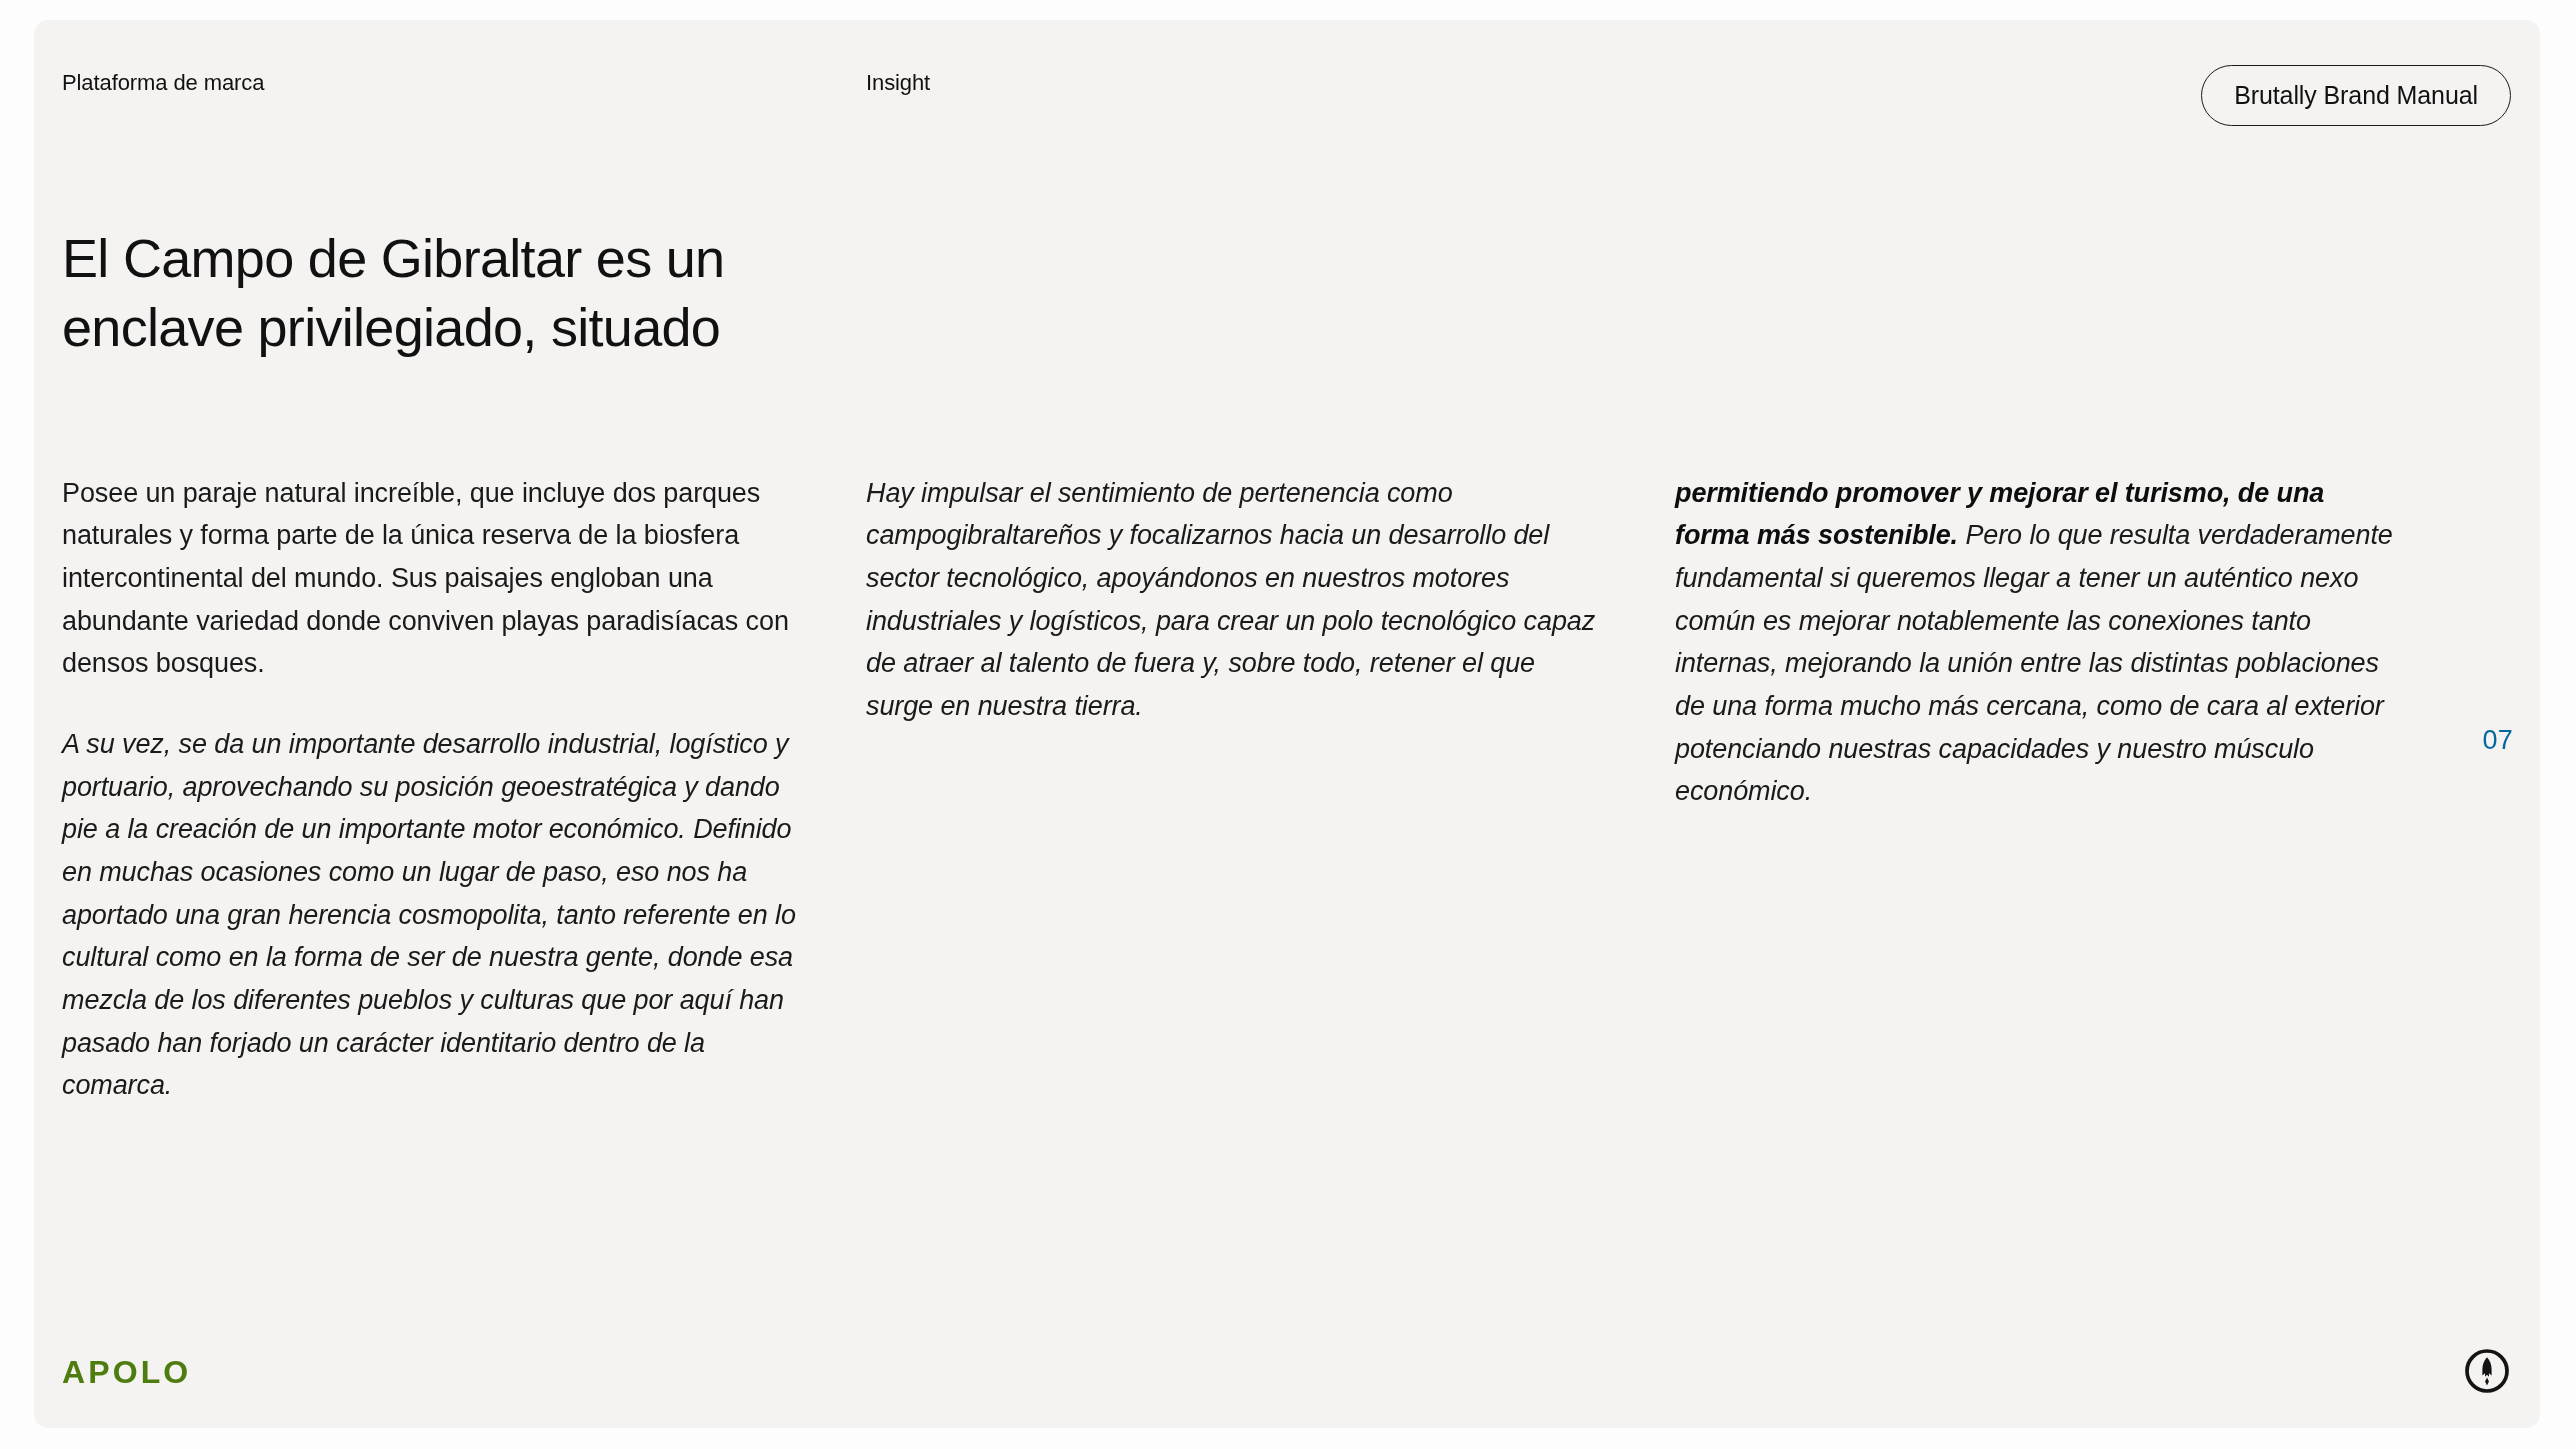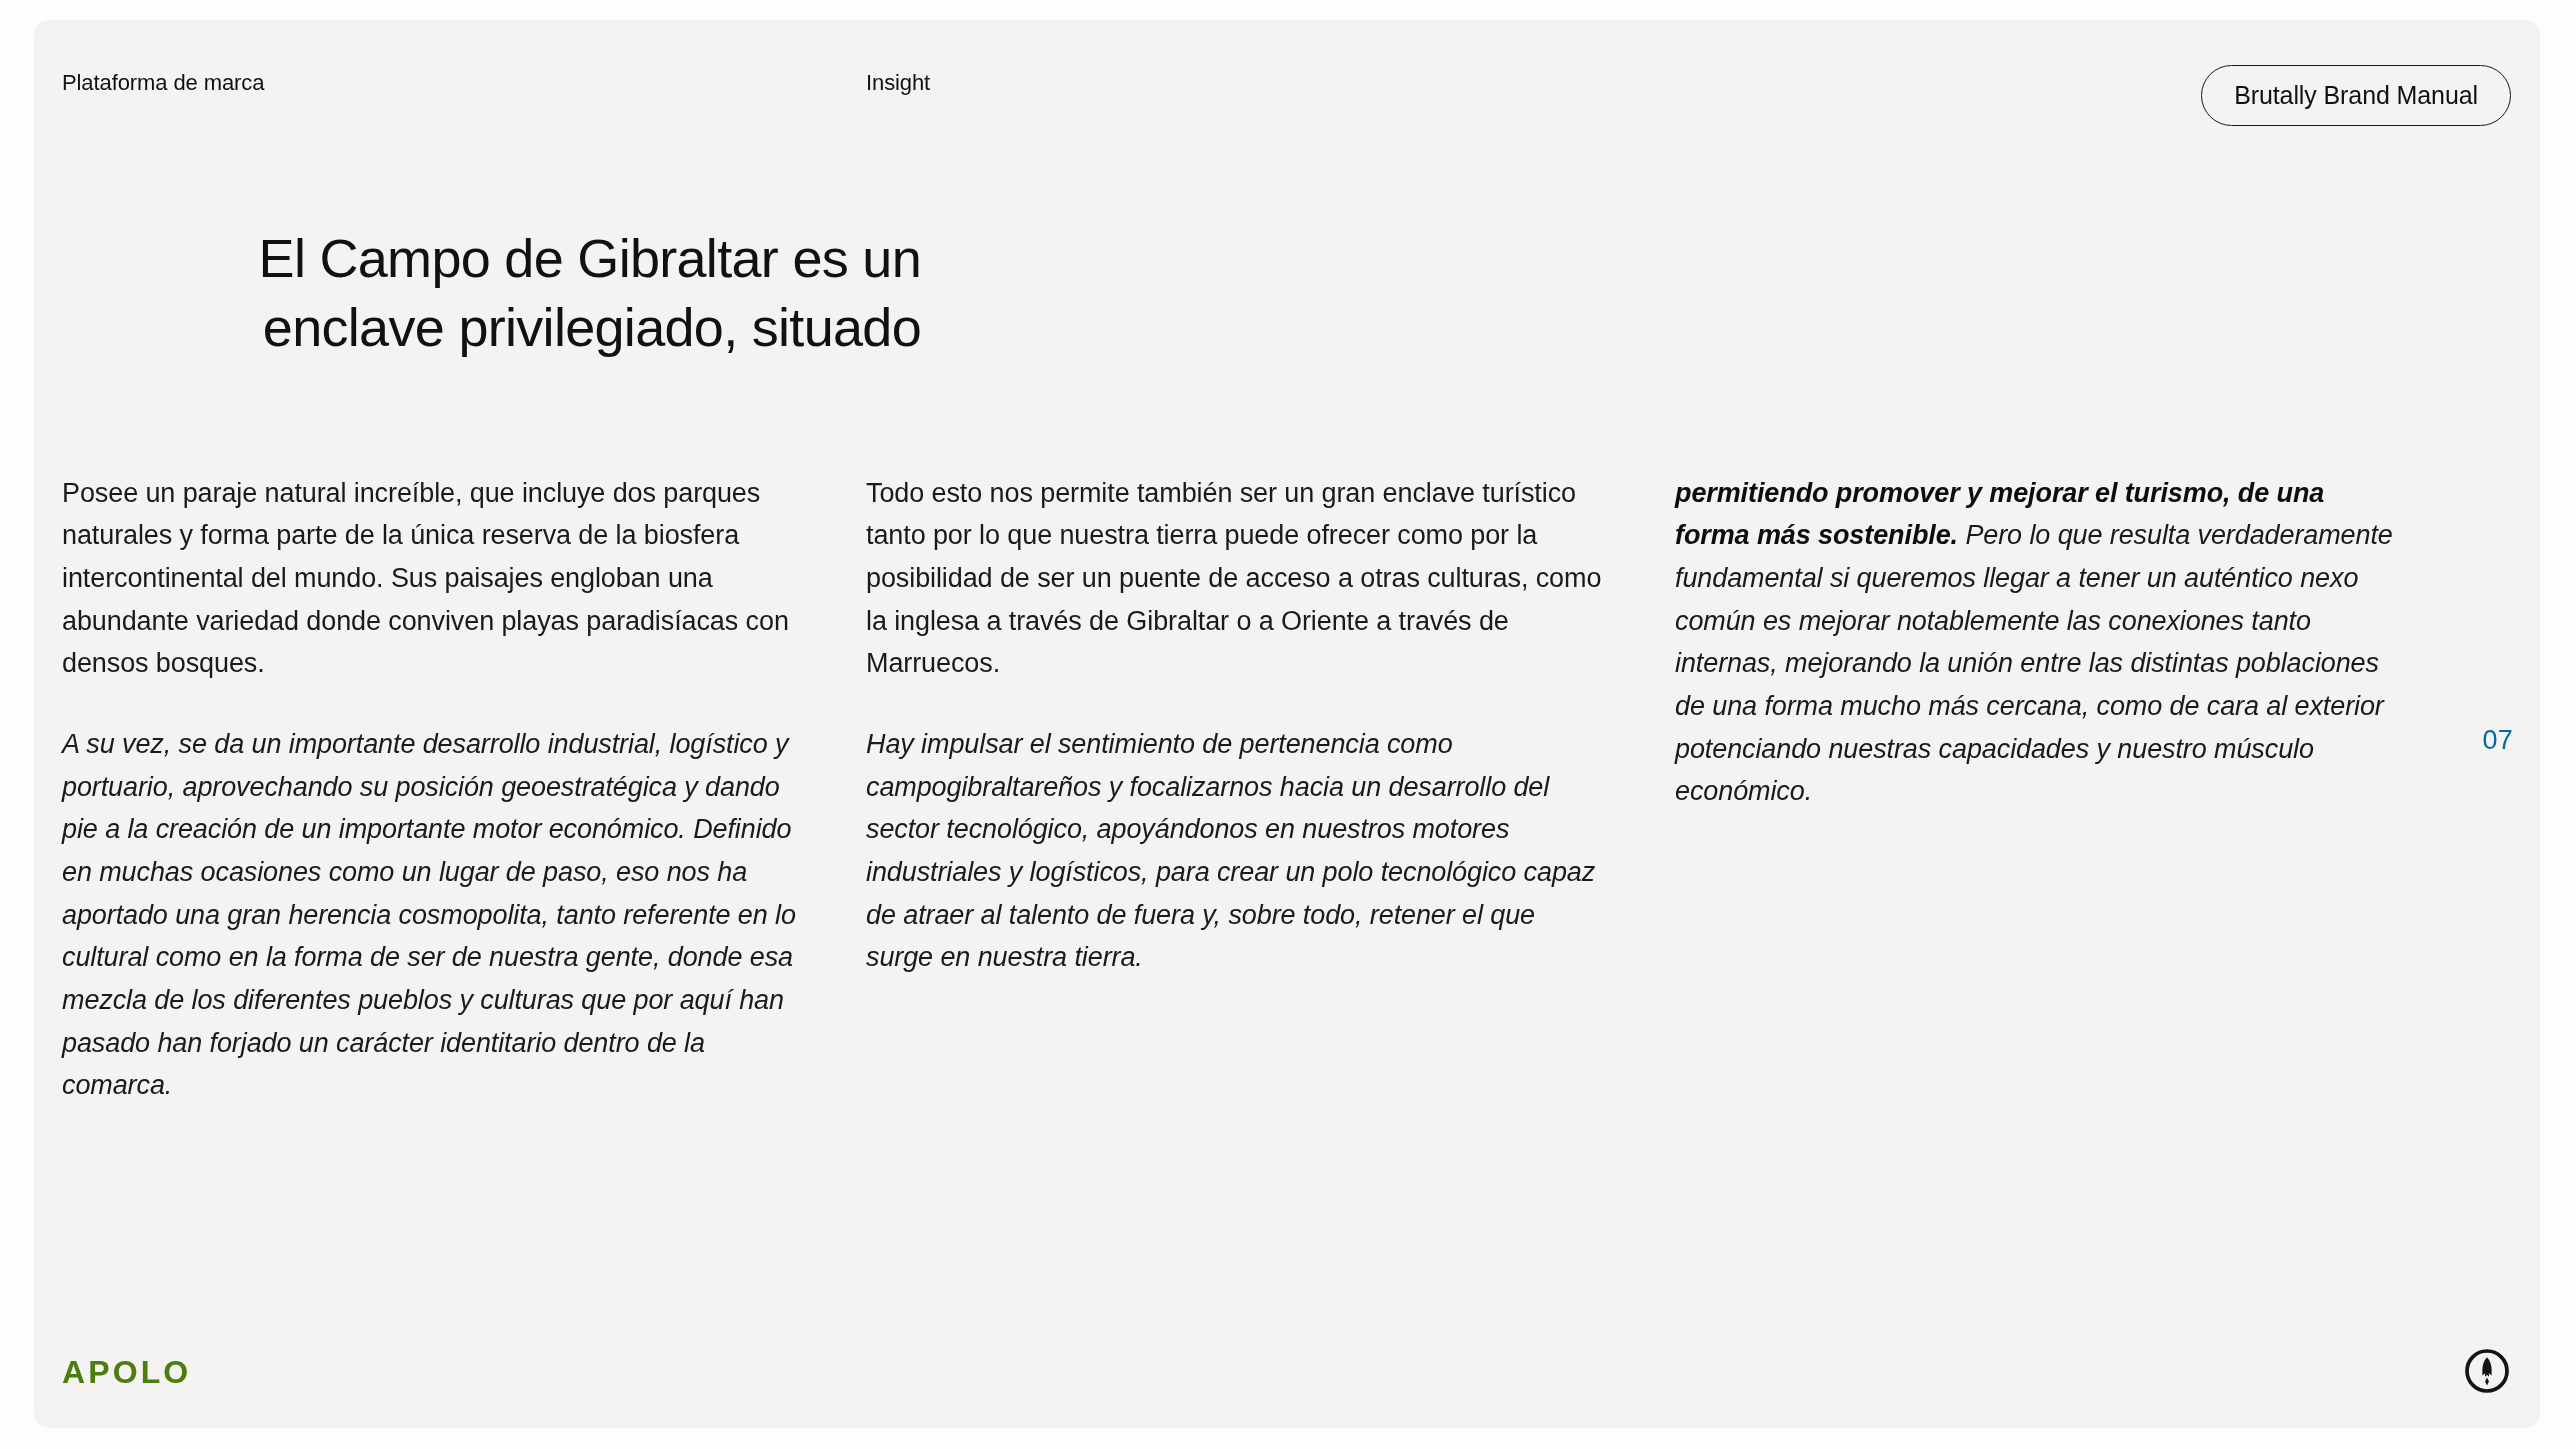--- a/index.html
+++ b/index.html
@@ -70,21 +70,21 @@
     position: absolute;
     left: 28px;
     top: 204px;
     width: 859px;
     font-size: 54px;
     font-weight: 400;
     line-height: 1.28;
     letter-spacing: -0.7px;
     color: #111111;
   }
-  .headline .hl-line { display: block; text-align: right; }
+  .headline .hl-line { display: block; }
 
   
   .columns {
     position: absolute;
     left: 0;
     top: 452px;
     width: 100%;
   }
 
   .col {
@@ -166,21 +166,20 @@
   </h1>
 
   <div class="columns">
 
     <div class="col col-1">
       <p class="para">Posee un paraje natural increíble, que incluye dos parques naturales y forma parte de la única reserva de la biosfera intercontinental del mundo. Sus paisajes engloban una abundante variedad donde conviven playas paradisíacas con densos bosques.</p>
       <p class="para">A su vez, se da un importante desarrollo industrial, logístico y portuario, aprovechando su posición geoestratégica y dando pie a la creación de un importante motor económico. Definido en muchas ocasiones como un lugar de paso, eso nos ha aportado una gran herencia cosmopolita, tanto referente en lo cultural como en la forma de ser de nuestra gente, donde esa mezcla de los diferentes pueblos y culturas que por aquí han pasado han forjado un carácter identitario dentro de la comarca.</p>
     </div>
 
     <div class="col col-2">
-      <p class="para">Todo esto nos permite también ser un gran enclave turístico tanto por lo que nuestra tierra puede ofrecer como por la posibilidad de ser un puente de acceso a otras culturas, como la inglesa a través de Gibraltar o a Oriente a través de Marruecos.</p>
       <p class="para">Hay impulsar el sentimiento de pertenencia como campogibraltareños y focalizarnos hacia un desarrollo del sector tecnológico, apoyándonos en nuestros motores industriales y logísticos, para crear un polo tecnológico capaz de atraer al talento de fuera y, sobre todo, retener el que surge en nuestra tierra.</p>
     </div>
 
     <div class="col col-3">
       <p class="para"><b>permitiendo promover y mejorar el turismo, de una forma más sostenible.</b><span> Pero lo que resulta verdaderamente fundamental si queremos llegar a tener un auténtico nexo común es mejorar notablemente las conexiones tanto internas, mejorando la unión entre las distintas poblaciones de una forma mucho más cercana, como de cara al exterior potenciando nuestras capacidades y nuestro músculo económico.</span></p>
     </div>
   </div>
 
   <div class="page-number">07</div>
 

